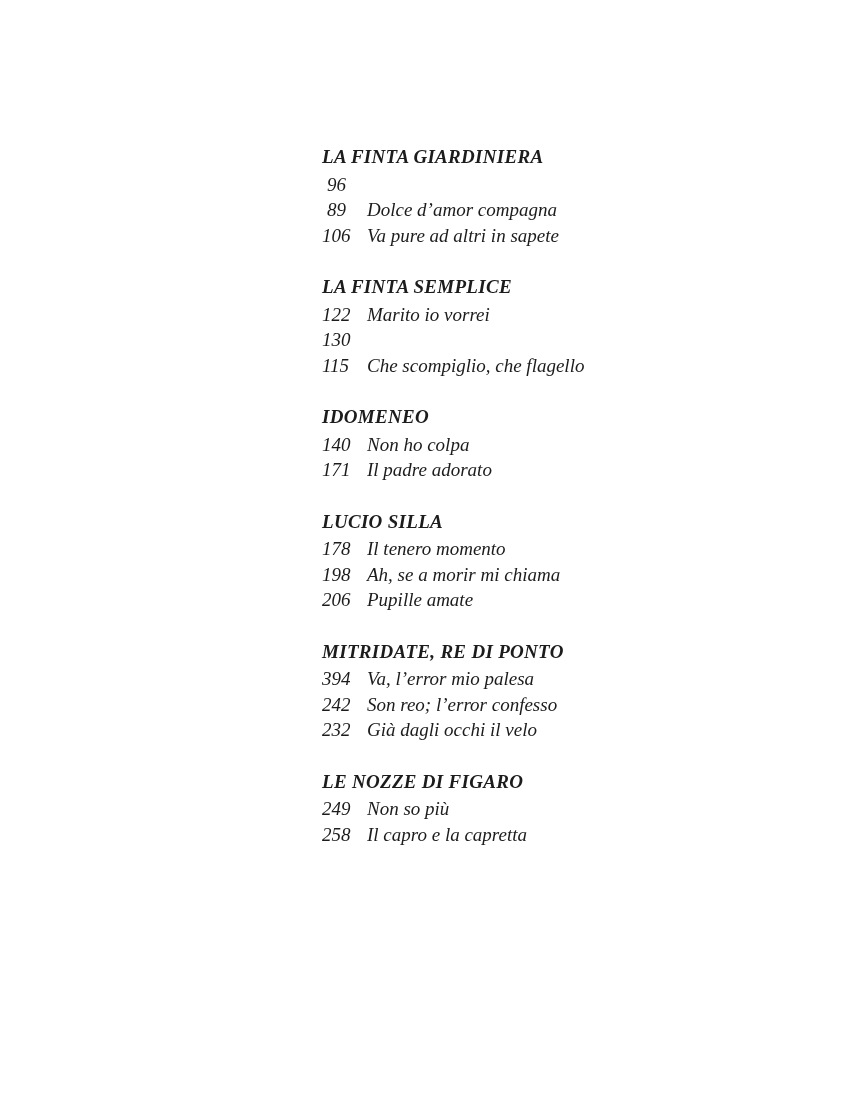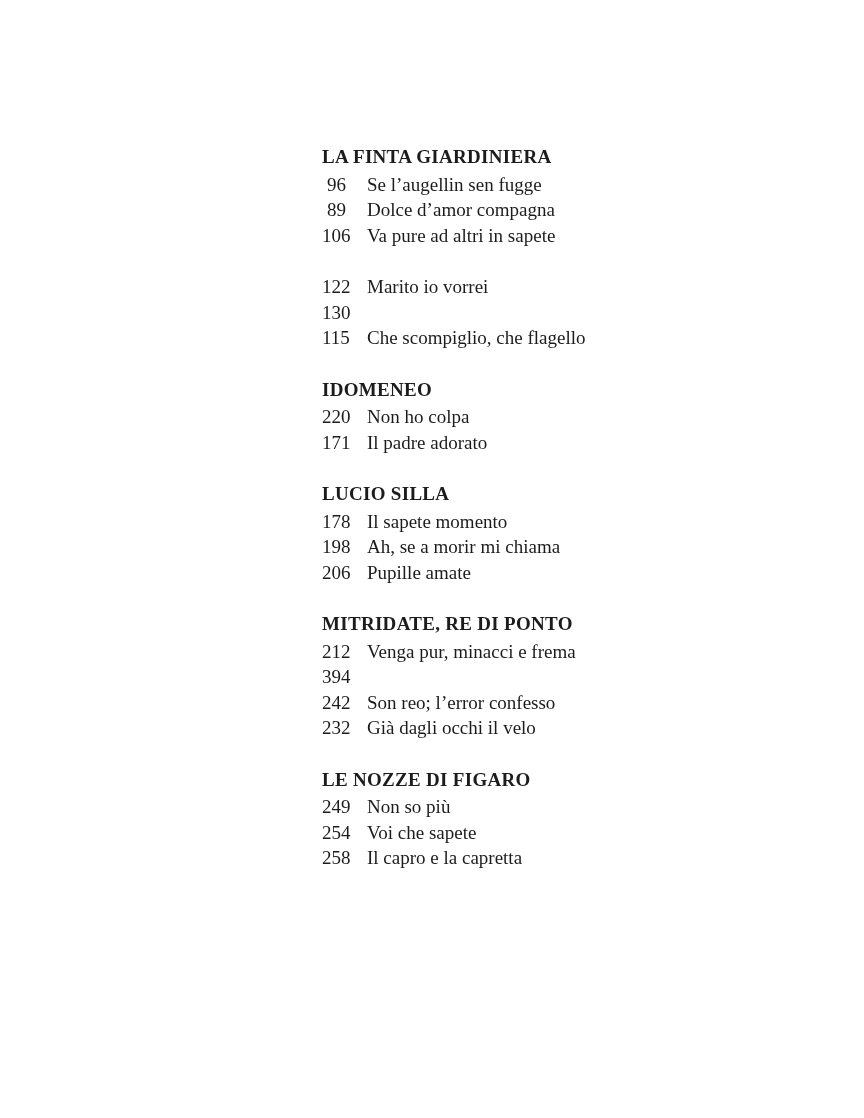--- a/index.html
+++ b/index.html
@@ -15,20 +15,21 @@
     position: relative;
     overflow: hidden;
   }
   .page {
     position: absolute;
     left: 322px;
     top: 144px;
   }
   .toc-section {
     margin: 0 0 26px 0;
+    font-style: italic;
   }
   .section-title {
     font-size: 19px;
     font-weight: bold;
     line-height: 25.5px;
     letter-spacing: 0.3px;
     margin: 0 0 2px 0;
     white-space: nowrap;
   }
   .row {
@@ -50,97 +51,90 @@
 </style>
 </head>
 <body style="background: rgb(255, 255, 255); color: rgb(28, 28, 28);">
 
 <main class="page">
   <div>
       <section class="toc-section">
         <h2 class="section-title">LA FINTA GIARDINIERA</h2>
         <div class="row">
           <span class="num">96</span>
-          <span class="entry-title">Se l’augellin sen fugge</span>
         </div>
         <div class="row">
           <span class="num">89</span>
           <span class="entry-title">Dolce d’amor compagna</span>
         </div>
         <div class="row">
           <span class="num">106</span>
           <span class="entry-title">Va pure ad altri in sapete</span>
         </div>
       </section>
       <section class="toc-section">
+        <h2 class="section-title">LA FINTA SEMPLICE</h2>
         <div class="row">
           <span class="num">122</span>
           <span class="entry-title">Marito io vorrei</span>
         </div>
         <div class="row">
           <span class="num">130</span>
         </div>
         <div class="row">
           <span class="num">115</span>
           <span class="entry-title">Che scompiglio, che flagello</span>
         </div>
       </section>
       <section class="toc-section">
         <h2 class="section-title">IDOMENEO</h2>
         <div class="row">
-          <span class="num">220</span>
+          <span class="num">140</span>
           <span class="entry-title">Non ho colpa</span>
         </div>
         <div class="row">
           <span class="num">171</span>
           <span class="entry-title">Il padre adorato</span>
         </div>
       </section>
       <section class="toc-section">
         <h2 class="section-title">LUCIO SILLA</h2>
         <div class="row">
           <span class="num">178</span>
-          <span class="entry-title">Il sapete momento</span>
+          <span class="entry-title">Il tenero momento</span>
         </div>
         <div class="row">
           <span class="num">198</span>
           <span class="entry-title">Ah, se a morir mi chiama</span>
         </div>
         <div class="row">
           <span class="num">206</span>
           <span class="entry-title">Pupille amate</span>
         </div>
       </section>
       <section class="toc-section">
         <h2 class="section-title">MITRIDATE, RE DI PONTO</h2>
         <div class="row">
-          <span class="num">212</span>
-          <span class="entry-title">Venga pur, minacci e frema</span>
-        </div>
-        <div class="row">
           <span class="num">394</span>
+          <span class="entry-title">Va, l’error mio palesa</span>
         </div>
         <div class="row">
           <span class="num">242</span>
           <span class="entry-title">Son reo; l’error confesso</span>
         </div>
         <div class="row">
           <span class="num">232</span>
           <span class="entry-title">Già dagli occhi il velo</span>
         </div>
       </section>
       <section class="toc-section">
         <h2 class="section-title">LE NOZZE DI FIGARO</h2>
         <div class="row">
           <span class="num">249</span>
           <span class="entry-title">Non so più</span>
         </div>
         <div class="row">
-          <span class="num">254</span>
-          <span class="entry-title">Voi che sapete</span>
-        </div>
-        <div class="row">
           <span class="num">258</span>
           <span class="entry-title">Il capro e la capretta</span>
         </div>
       </section>
     </div>
 </main>
 
 </body></html>

